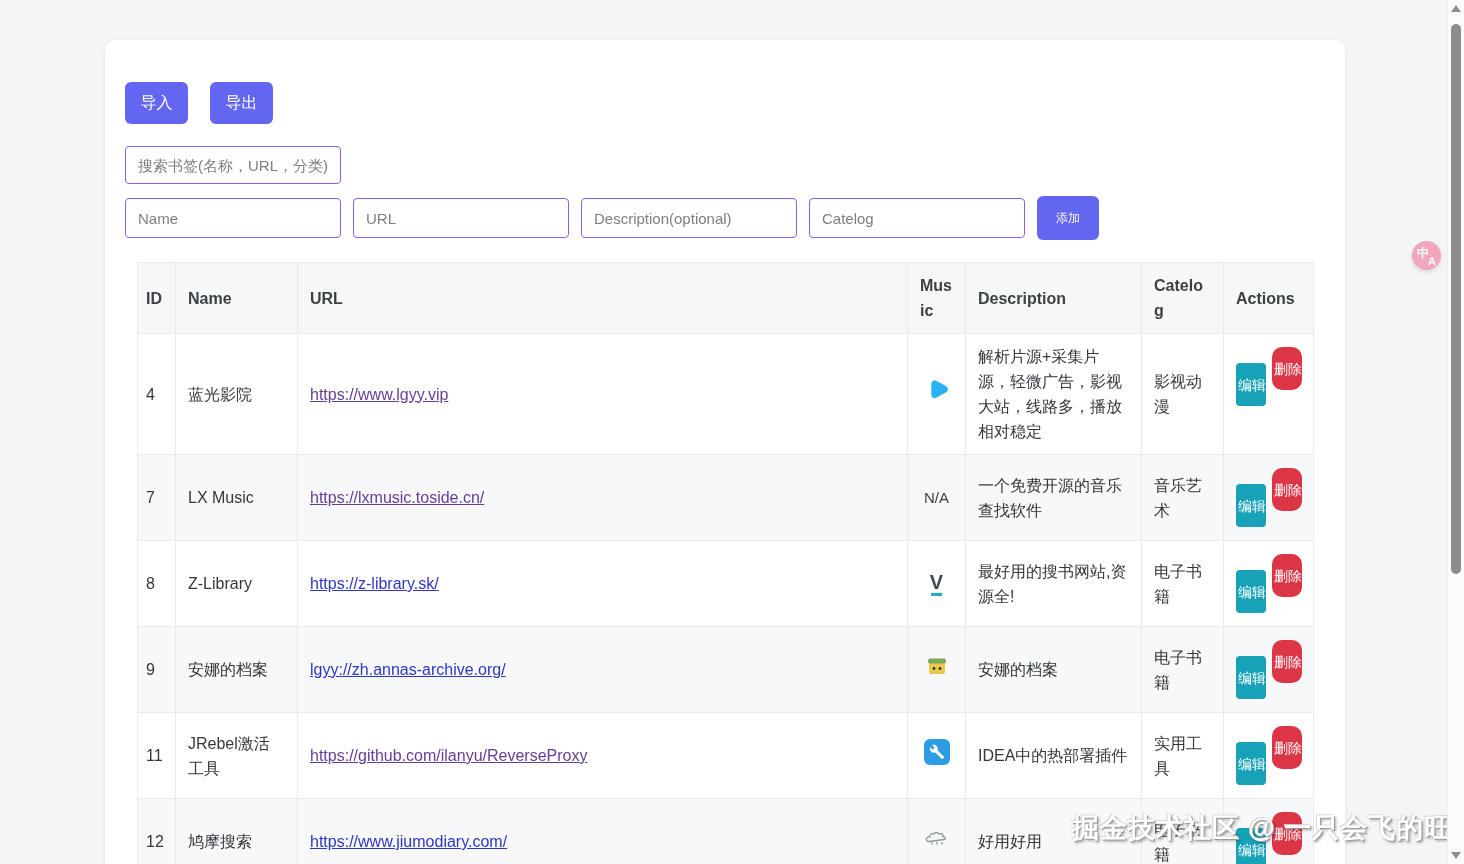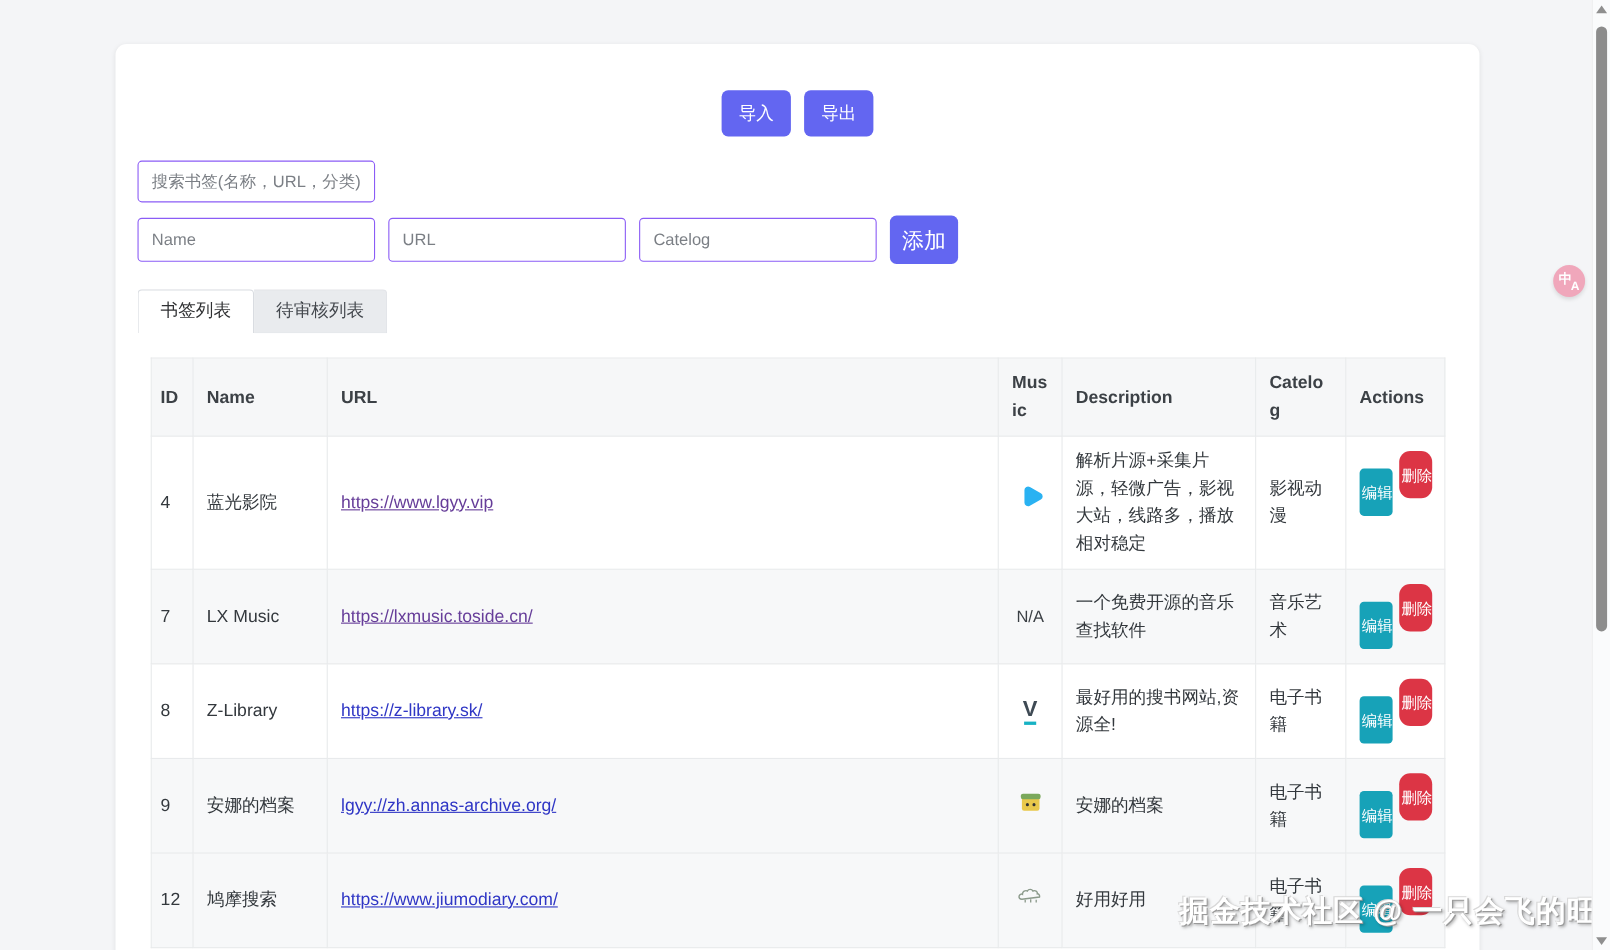--- a/index.html
+++ b/index.html
@@ -20,38 +20,38 @@
     color:#33383d;
   }
   
   .card{
     position:absolute;left:105px;top:40px;width:1240px;height:880px;
     background:#fff;border-radius:10px;
     box-shadow:0 1px 5px rgba(0,0,0,.08);
     padding:20px;
   }
   
-  .toolbar{display:flex;justify-content:center;gap:12px;margin-top:22px;}
+  .toolbar{display:flex;justify-content:flex-start;gap:22px;margin-top:22px;}
   .btn-primary{
     width:63px;height:42px;border:none;border-radius:6px;
     background:var(--primary);color:#fff;font-size:16px;
     font-family:inherit;cursor:pointer;
   }
   
   input{
     border:1px solid #8b5cf6;border-radius:4px;
     padding:0 12px;font-size:15px;color:#333;
     font-family:inherit;outline:none;background:#fff;
   }
   input::placeholder{color:#7b7f85;}
   .search-input{display:block;margin-top:22px;width:216px;height:38px;}
   .form-row{display:flex;gap:12px;margin-top:12px;align-items:center;}
   .form-row input{width:216px;height:40px;}
   .add-btn{width:62px;height:44px;border:none;border-radius:6px;
-    background:var(--primary);color:#fff;font-size:20px;
+    background:var(--primary);color:#fff;font-size:12px;
     font-family:inherit;cursor:pointer;}
   
   .tabs{display:flex;margin-top:23px;}
   .tab{height:40px;line-height:38px;padding:0 20px;font-size:16px;cursor:pointer;}
   .tab.active{
     background:#fff;color:#303133;
     border:1px solid #d9dce1;border-bottom:none;
     border-radius:4px 4px 0 0;
   }
   .tab.inactive{
@@ -123,28 +123,25 @@
   <div class="toolbar">
     <button class="btn-primary">导入</button>
     <button class="btn-primary">导出</button>
   </div>
 
   <input class="search-input" placeholder="搜索书签(名称，URL，分类)" style="">
 
   <div class="form-row">
     <input placeholder="Name" style="">
     <input placeholder="URL" style="">
+    <input placeholder="Description(optional)" style="">
     <input placeholder="Catelog" style="">
     <button class="add-btn">添加</button>
   </div>
 
-  <div class="tabs">
-    <div class="tab active">书签列表</div>
-    <div class="tab inactive">待审核列表</div>
-  </div>
 
   <div class="table-wrap">
     <table>
       <colgroup>
         <col style="width:38px">
           <col style="width:122px">
           <col style="width:610px">
         <col style="width:58px">
           <col style="width:176px">
           <col style="width:82px">
@@ -201,20 +198,32 @@
             <td class="c-logo"><svg width="24" height="22" viewBox="0 0 24 22">
                 <rect x="4" y="6" width="16" height="13" rx="2" fill="#e9c84b"></rect>
                 <rect x="3" y="3.5" width="18" height="5" rx="2" fill="#7aa85c"></rect>
                 <circle cx="9" cy="13.5" r="1.4" fill="#333"></circle>
                 <circle cx="15" cy="13.5" r="1.4" fill="#333"></circle>
               </svg></td>
             <td class="c-desc">安娜的档案</td>
             <td class="c-cat">电子书籍</td>
             <td class="c-actions"><button class="action-btn btn-edit">编辑</button><button class="action-btn btn-del">删除</button></td>
           </tr>
+          <tr>
+            <td class="c-id">11</td>
+            <td class="c-name">JRebel激活工具</td>
+            <td class="c-url"><a href="#" class="link visited">https://github.com/ilanyu/ReverseProxy</a></td>
+            <td class="c-logo"><svg width="26" height="26" viewBox="0 0 26 26">
+                <rect width="26" height="26" rx="6" fill="#2e9be5"></rect>
+                <path d="M19.8 17.6l-6.2-6.2c.5-1.5.2-3.2-1-4.4-1.2-1.2-3-1.5-4.5-.9l2.6 2.6-2 2-2.6-2.6c-.6 1.5-.3 3.3.9 4.5 1.2 1.2 2.9 1.5 4.4 1l6.2 6.2c.3.3.8.3 1.1 0l1.1-1.1c.3-.3.3-.8 0-1.1z" fill="#fff"></path>
+              </svg></td>
+            <td class="c-desc">IDEA中的热部署插件</td>
+            <td class="c-cat">实用工具</td>
+            <td class="c-actions"><button class="action-btn btn-edit">编辑</button><button class="action-btn btn-del">删除</button></td>
+          </tr>
           <tr class="striped">
             <td class="c-id">12</td>
             <td class="c-name">鸠摩搜索</td>
             <td class="c-url"><a href="#" class="link">https://www.jiumodiary.com/</a></td>
             <td class="c-logo"><svg width="24" height="17" viewBox="0 0 24 17">
                 <path d="M4 11.5c-2 0-3-1.5-2.5-3C2 7 3.5 6.5 4.5 7 4.5 4.5 7 3 9 4c1-2 4-2 5 0 2-1 4.5.5 4 2.5 1.5 0 2.5 1.5 2 3z" fill="none" stroke="#8b9a8b" stroke-width="1.3"></path>
                 <path d="M7 12v2.5M12 11.5v3M17 12v2.5" stroke="#8b9a8b" stroke-width="1.2"></path>
               </svg></td>
             <td class="c-desc">好用好用</td>
             <td class="c-cat">电子书籍</td>

